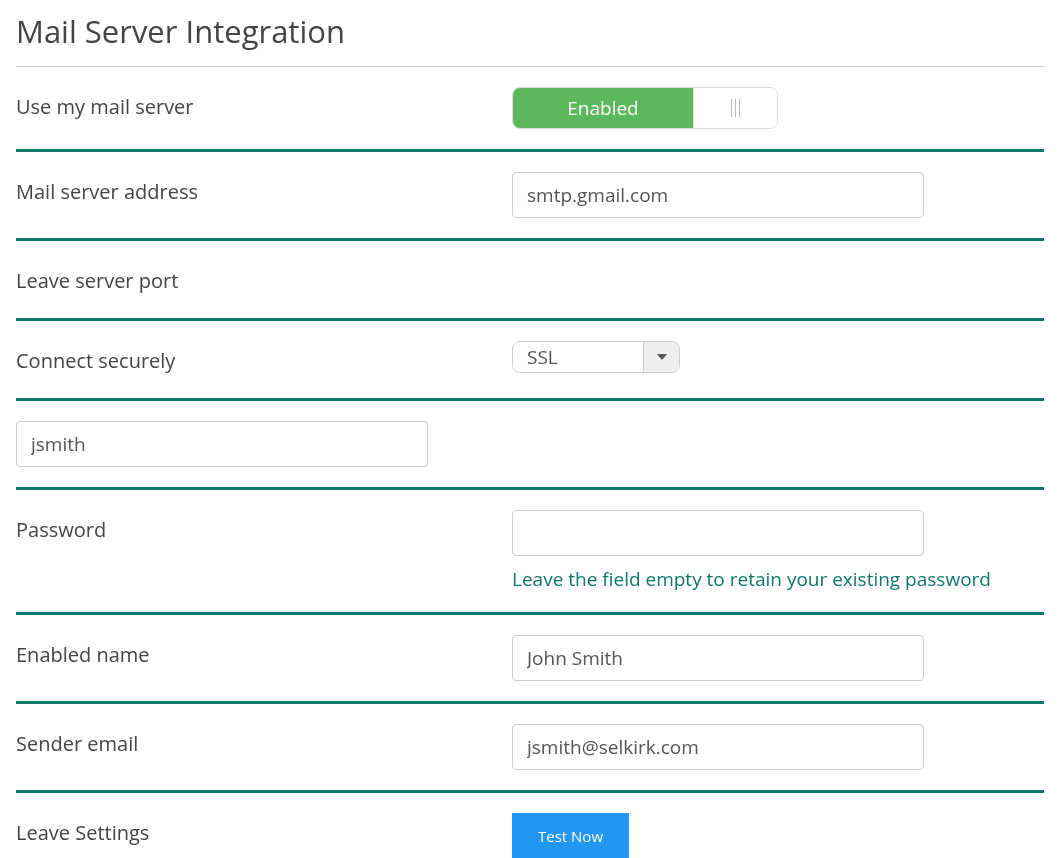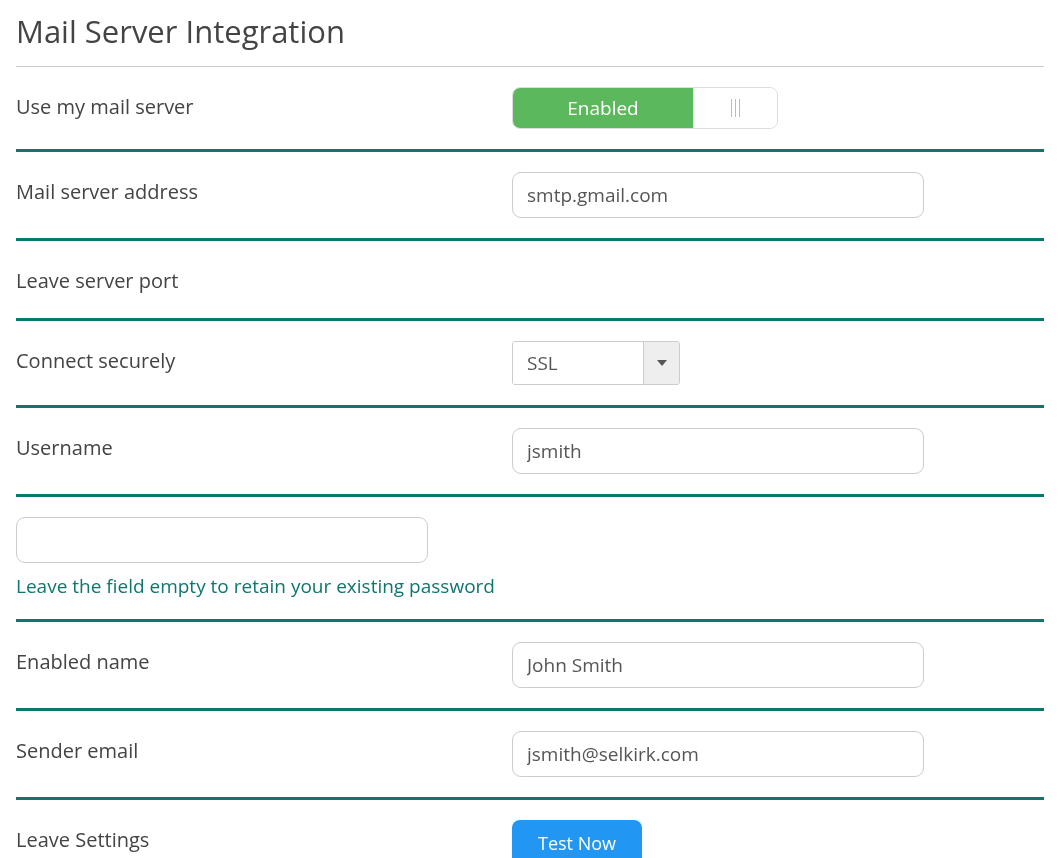--- a/index.html
+++ b/index.html
@@ -77,36 +77,36 @@
     }
     .toggle-handle .grip-line {
       width: 1px;
       height: 18px;
       background: #bbbbbb;
     }
     
     input.text-input {
       height: 46px;
       border: 1px solid #cccccc;
-      border-radius: 9px;
+      border-radius: 4px;
       padding: 0 14px;
       font-size: 19px;
       color: #555555;
       font-family: inherit;
       outline: none;
       background: #ffffff;
     }
     .w-large { width: 412px; }
     .w-small { width: 112px; }
     
     .select-wrap {
       display: inline-flex;
-      height: 44px;
+      height: 32px;
       border: 1px solid #cccccc;
-      border-radius: 3px;
+      border-radius: 8px;
       overflow: hidden;
       cursor: pointer;
     }
     .select-value {
       width: 130px;
       display: flex;
       align-items: center;
       padding-left: 14px;
       font-size: 19px;
       color: #555555;
@@ -130,23 +130,23 @@
       margin-top: 10px;
     }
     .btn-primary {
       display: inline-flex;
       align-items: center;
       justify-content: center;
       height: 46px;
       padding: 0 26px;
       background: #2196f3;
       color: #ffffff;
-      font-size: 18px;
+      font-size: 15px;
       border: none;
-      border-radius: 8px;
+      border-radius: 0;
       cursor: pointer;
       font-family: inherit;
     }
   </style>
 </head>
 <body>
 
 <div class="container">
   <h1 class="page-title">Mail Server Integration</h1>
   <div class="divider-top"></div>
@@ -184,27 +184,27 @@
         <div class="select-caret">
           <svg viewBox="0 0 10 6">
               <path d="M0 0 L5 6 L10 0 Z" fill="#555555"></path>
             </svg>
         </div>
       </div>
     </div>
   </div>
 
   <div class="form-row">
-    <div class="form-label">Username</div>
     <div class="form-control-col">
       <input type="text" class="text-input w-large" value="jsmith" style="">
     </div>
   </div>
 
   <div class="form-row">
+    <div class="form-label">Password</div>
     <div class="form-control-col">
       <input type="password" class="text-input w-large" value="" style="">
       <div class="help-text">Leave the field empty to retain your existing password</div>
     </div>
   </div>
 
   <div class="form-row">
     <div class="form-label">Enabled name</div>
     <div class="form-control-col">
       <input type="text" class="text-input w-large" value="John Smith" style="">

